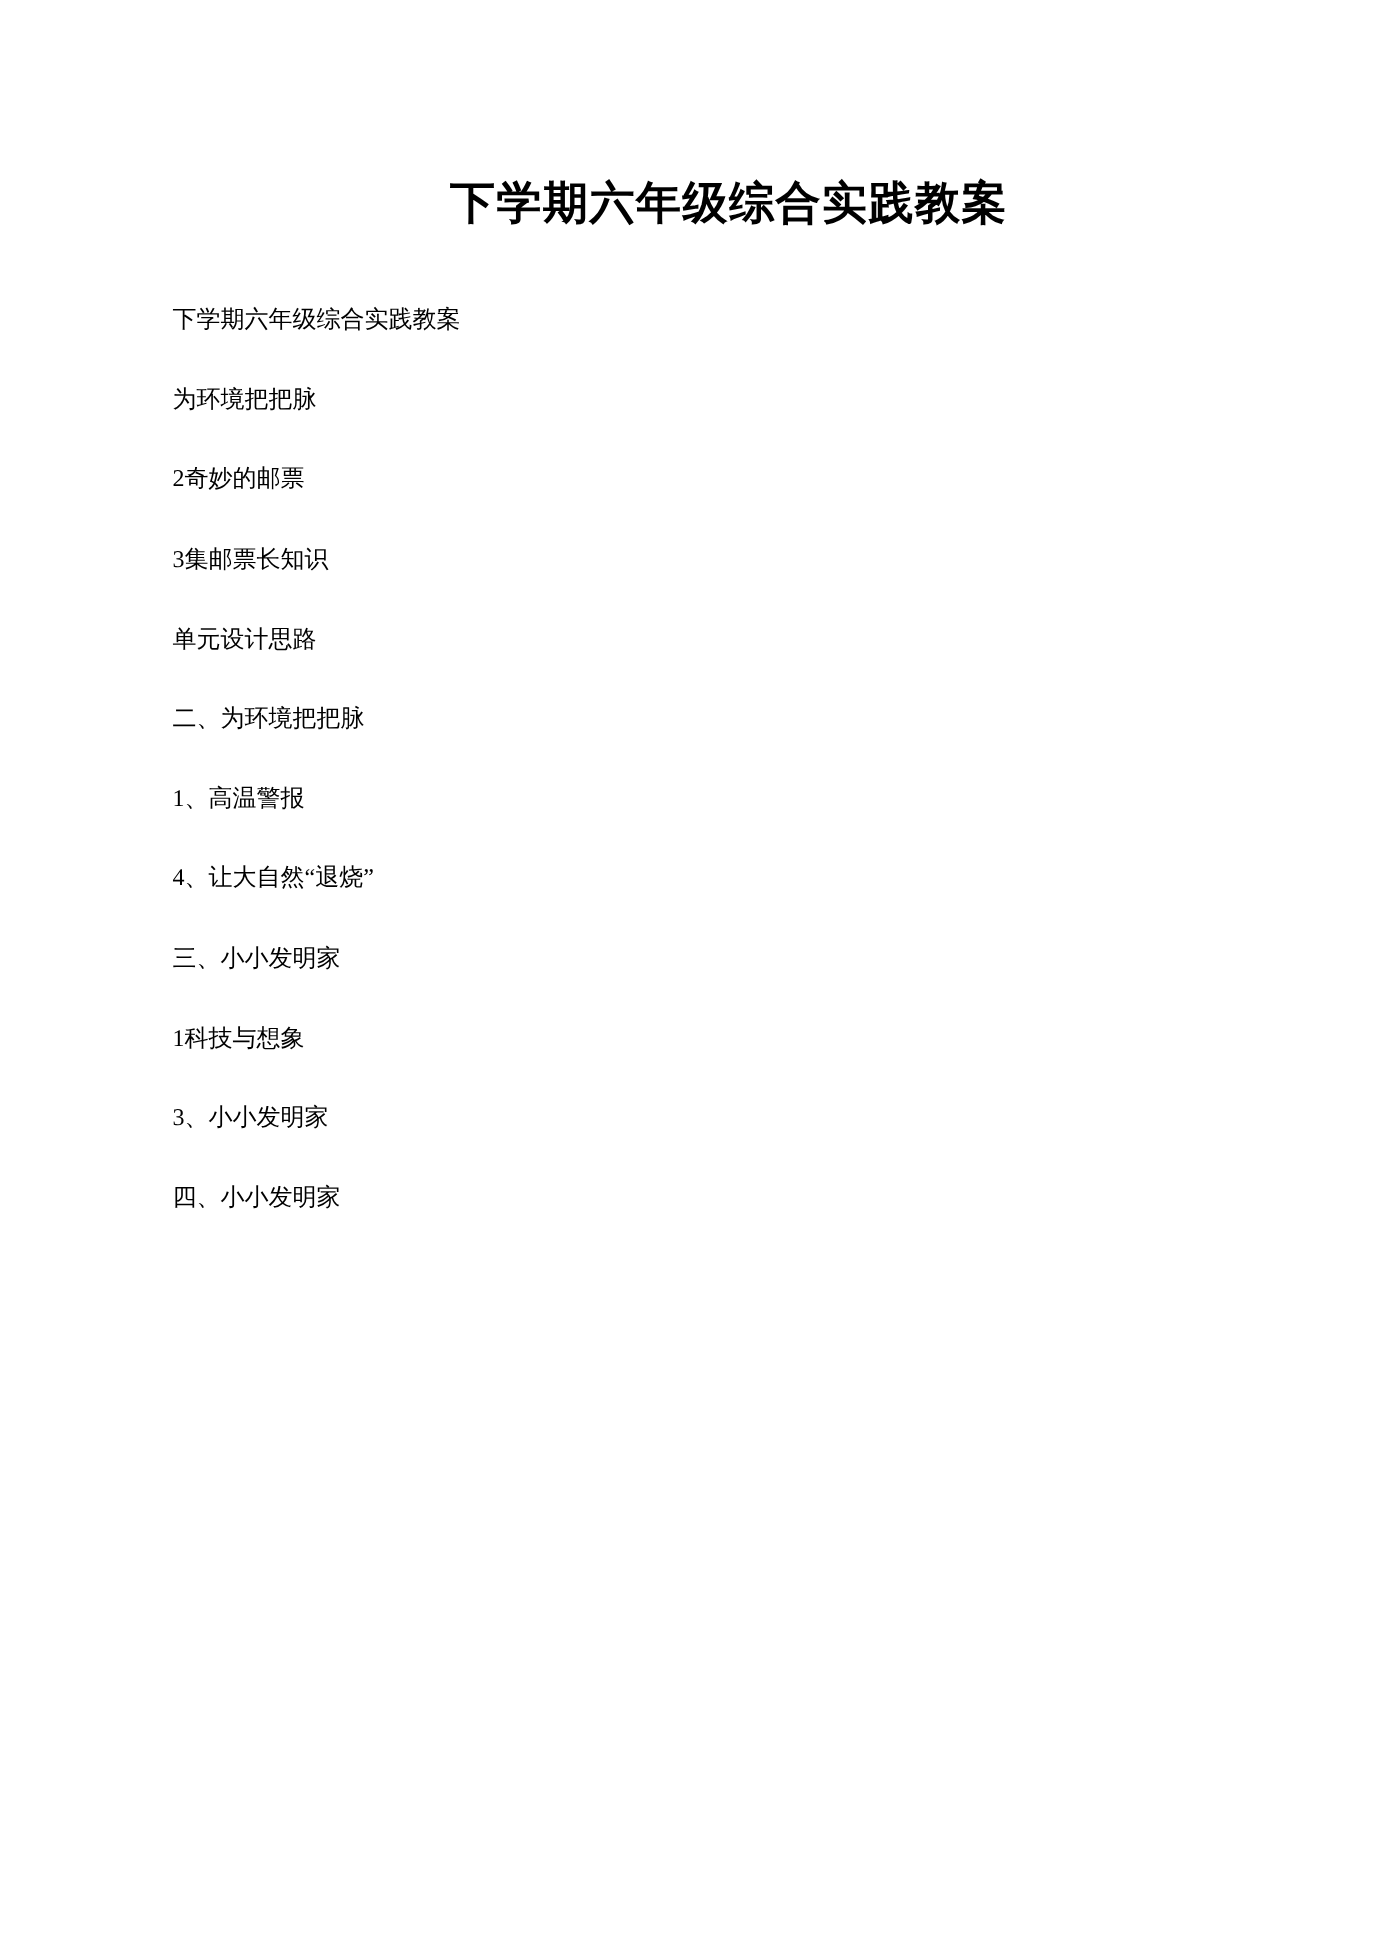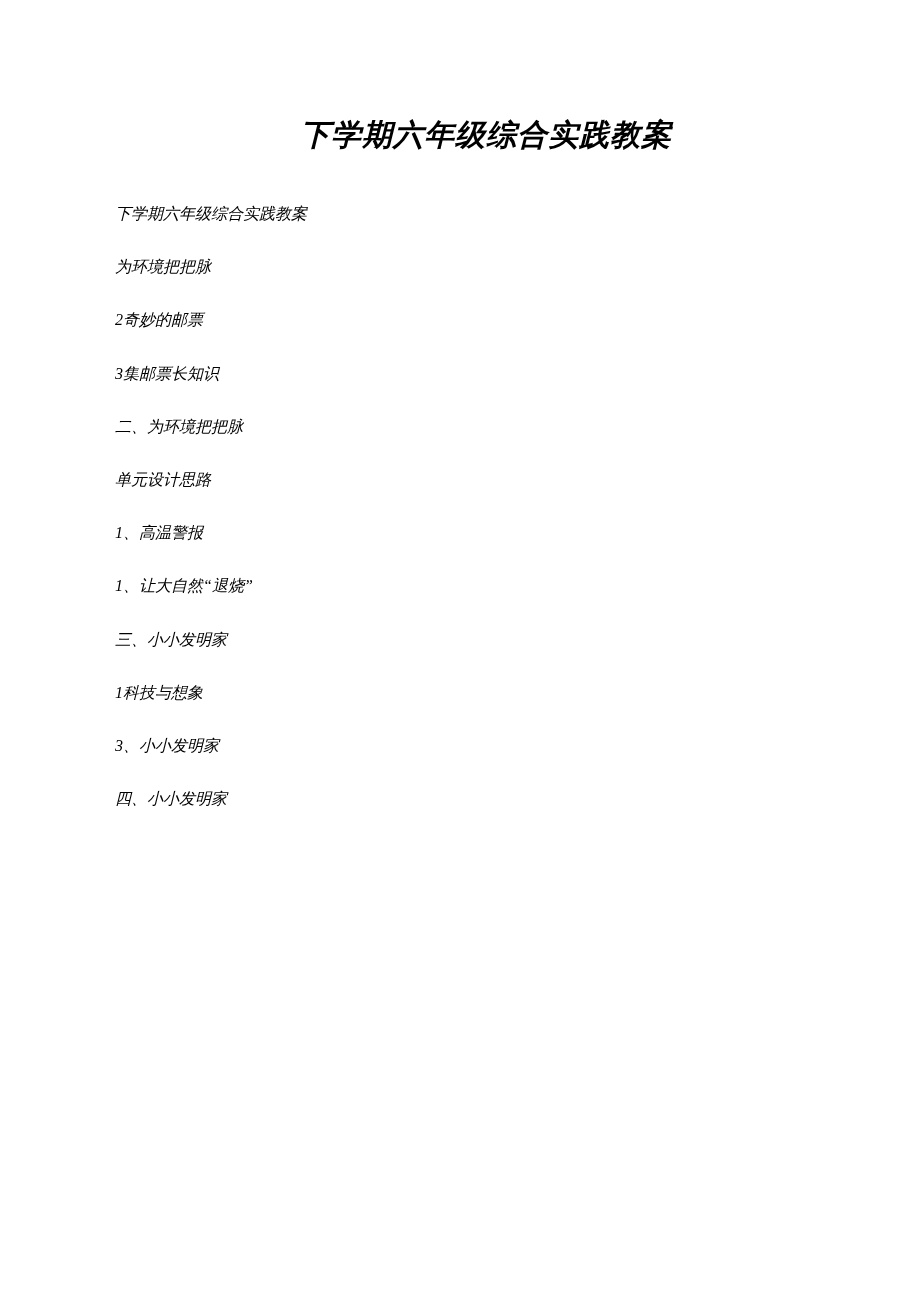--- a/index.html
+++ b/index.html
@@ -7,21 +7,20 @@
     padding: 0;
     width: 920px;
     height: 1301px;
     background: #ffffff;
     font-family: "SimSun", "宋体", serif;
     color: #000;
   }
   .page {
     box-sizing: border-box;
     padding: 95px 63px 0 115px;
-    font-style: italic;
   }
   .title {
     font-size: 30px;
     text-align: center;
     margin-bottom: 48px;
     letter-spacing: 1px;
   }
   .para {
     font-size: 16px;
     line-height: 1.2;
@@ -30,21 +29,21 @@
 </style>
 </head>
 <body>
 
 <div class="page">
   <h1 class="title">下学期六年级综合实践教案</h1>
   <p class="para">下学期六年级综合实践教案</p>
   <p class="para">为环境把把脉</p>
   <p class="para">2奇妙的邮票</p>
   <p class="para">3集邮票长知识</p>
+  <p class="para">单元设计思路</p>
   <p class="para">二、为环境把把脉</p>
-  <p class="para">单元设计思路</p>
   <p class="para">1、高温警报</p>
-  <p class="para">1、让大自然“退烧”</p>
+  <p class="para">4、让大自然“退烧”</p>
   <p class="para">三、小小发明家</p>
   <p class="para">1科技与想象</p>
   <p class="para">3、小小发明家</p>
   <p class="para">四、小小发明家</p>
 </div>
 
 </body></html>

